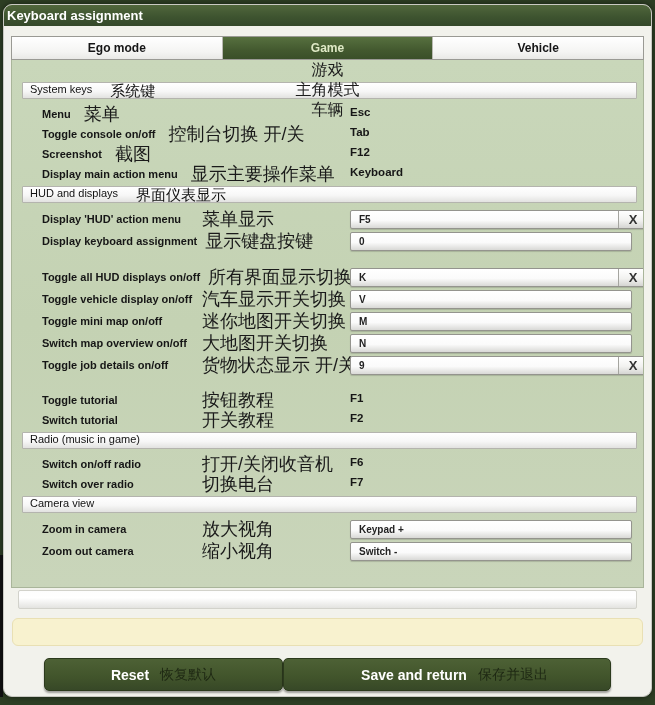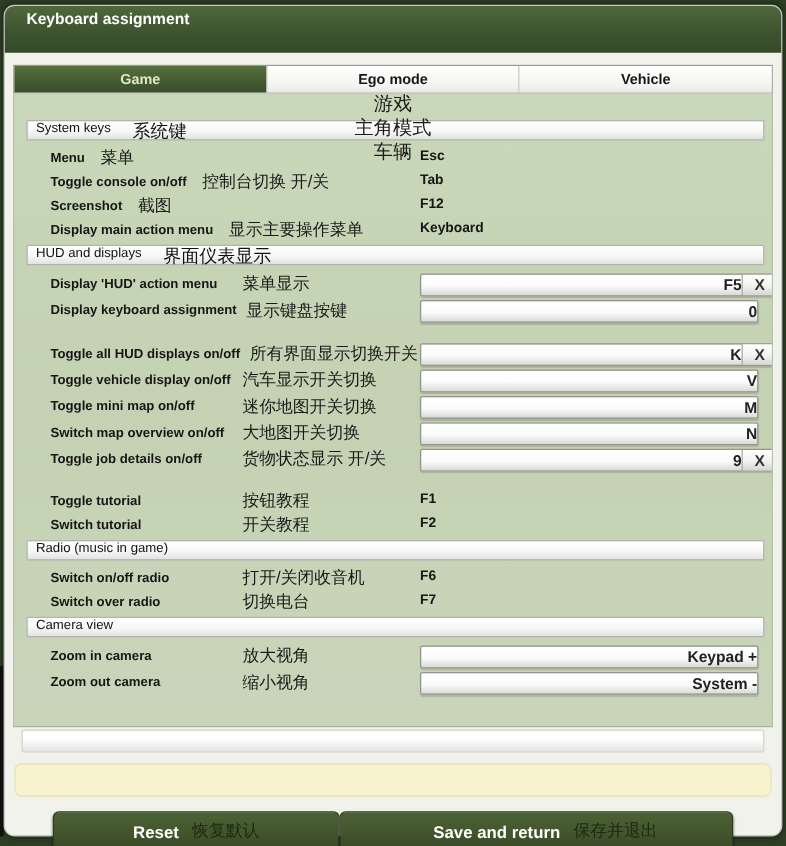--- a/index.html
+++ b/index.html
@@ -9,23 +9,23 @@
     font-family:"Liberation Sans","DejaVu Sans",sans-serif;
     -webkit-font-smoothing:antialiased;
   }
   .edge-left{position:absolute;left:0;top:555px;width:3px;height:142px;background:#111;}
   .dialog{
     position:absolute;left:3px;top:4px;right:3px;bottom:8px;
     background:#f2f2ec;border:1px solid #c9c9c2;border-radius:9px;
     box-shadow:0 0 6px rgba(0,0,0,.5);
   }
   .titlebar{
-    height:39px;border-radius:8px 8px 0 0;
+    height:21px;border-radius:8px 8px 0 0;
     background:linear-gradient(180deg,#51673c 0%,#3e5430 55%,#35492a 100%);
-    color:#fff;font-size:13px;font-weight:bold;line-height:21px;padding-left:18px;
+    color:#fff;font-size:13px;font-weight:bold;line-height:21px;padding-left:3px;
   }
   .content{margin:10px 7px 0 7px;}
   .tabs{display:flex;height:22px;border:1px solid #9a9a94;background:#fff;}
   .tab{flex:1;display:flex;align-items:center;justify-content:center;
        font-size:12px;font-weight:bold;color:#161616;cursor:default;
        background:linear-gradient(180deg,#ffffff 0%,#f4f4f2 70%,#e9e9e6 100%);
        border-right:1px solid #b9b9b2;}
   .tab:last-child{border-right:none;}
   .tab.active{background:linear-gradient(180deg,#57703f 0%,#43592f 60%,#3a4f29 100%);color:#dfe9c6;}
   .panel{
@@ -41,32 +41,32 @@
     border:1px solid #b4b4ae;border-radius:1px;
     display:flex;padding-left:7px;overflow:visible;white-space:nowrap;
   }
   .sec-en{font-size:11px;color:#111;}
   .sec-zh{font-size:15px;color:#111;margin-left:18px;position:relative;top:-1px;}
   .row{position:relative;height:20px;margin-left:30px;white-space:nowrap;}
   .row.inputrow{height:22px;}
   .row.keytext .key-plain{position:absolute;left:308px;top:2px;font-size:11.5px;font-weight:bold;color:#161616;}
   .row .lab{display:flex;align-items:center;height:100%;}
   .row .en{font-size:11px;font-weight:bold;color:#161616;}
-  .row .zh{font-size:14px;color:#1a1a1a;}
+  .row .zh{font-size:18px;color:#1a1a1a;}
   .row.col .en{min-width:152px;margin-right:8px;}
   .row.flow .zh{margin-left:13px;}
   .row.col .zh{margin-left:0;}
   .row.sp-after{margin-bottom:14px;}
   .keybox{
     position:absolute;left:308px;top:2px;height:17px;display:flex;cursor:pointer;
     border:1px solid #94948e;border-radius:2px;
     background:linear-gradient(180deg,#ffffff 0%,#fbfbfb 55%,#d9d9d6 100%);
     box-shadow:0 1px 1px rgba(0,0,0,.15);
   }
-  .keybox .kv{flex:1;font-size:13px;font-weight:bold;color:#222;padding-left:8px;line-height:17px;text-align:right;}
+  .keybox .kv{flex:1;font-size:10px;font-weight:bold;color:#222;padding-left:8px;line-height:17px;}
   .keybox.w-clear{width:296px;}
   .keybox.no-clear{width:280px;}
   .clear-btn{
     width:28px;border-left:1px solid #a5a5a0;display:flex;align-items:center;justify-content:center;
     font-size:13px;font-weight:bold;color:#333;cursor:pointer;
     background:linear-gradient(180deg,#ffffff 0%,#f2f2f0 55%,#d5d5d2 100%);
   }
   .bottom-strip{
     margin:2px 7px 0 7px;height:17px;border-radius:2px;
     background:linear-gradient(180deg,#fdfdfd 0%,#ffffff 40%,#e3e3e0 100%);
@@ -95,25 +95,25 @@
 
 <div class="dialog">
 
   <div class="titlebar">
     <span>Keyboard assignment</span>
   </div>
 
   <div class="content">
 
     <div class="tabs">
+      <div class="tab">
+        <span>Ego mode</span>
+      </div>
       <div class="tab active">
         <span>Game</span>
-      </div>
-      <div class="tab">
-        <span>Ego mode</span>
       </div>
       <div class="tab">
         <span>Vehicle</span>
       </div>
     </div>
 
     <div class="panel">
       <div class="tab-zh-row">
         <div class="tab-zh">游戏</div>
         <div class="tab-zh">主角模式</div>
@@ -264,21 +264,21 @@
             <div class="keybox no-clear">
               <span class="kv">Keypad +</span>
             </div>
           </div>
           <div class="row inputrow col">
             <div class="lab">
               <span class="en">Zoom out camera</span>
               <span class="zh">缩小视角</span>
             </div>
             <div class="keybox no-clear">
-              <span class="kv">System -</span>
+              <span class="kv">Switch -</span>
             </div>
           </div>
         </div>
     </div>
 
     <div class="bottom-strip"></div>
   </div>
 
   <div class="msg-bar">
     <span></span>

